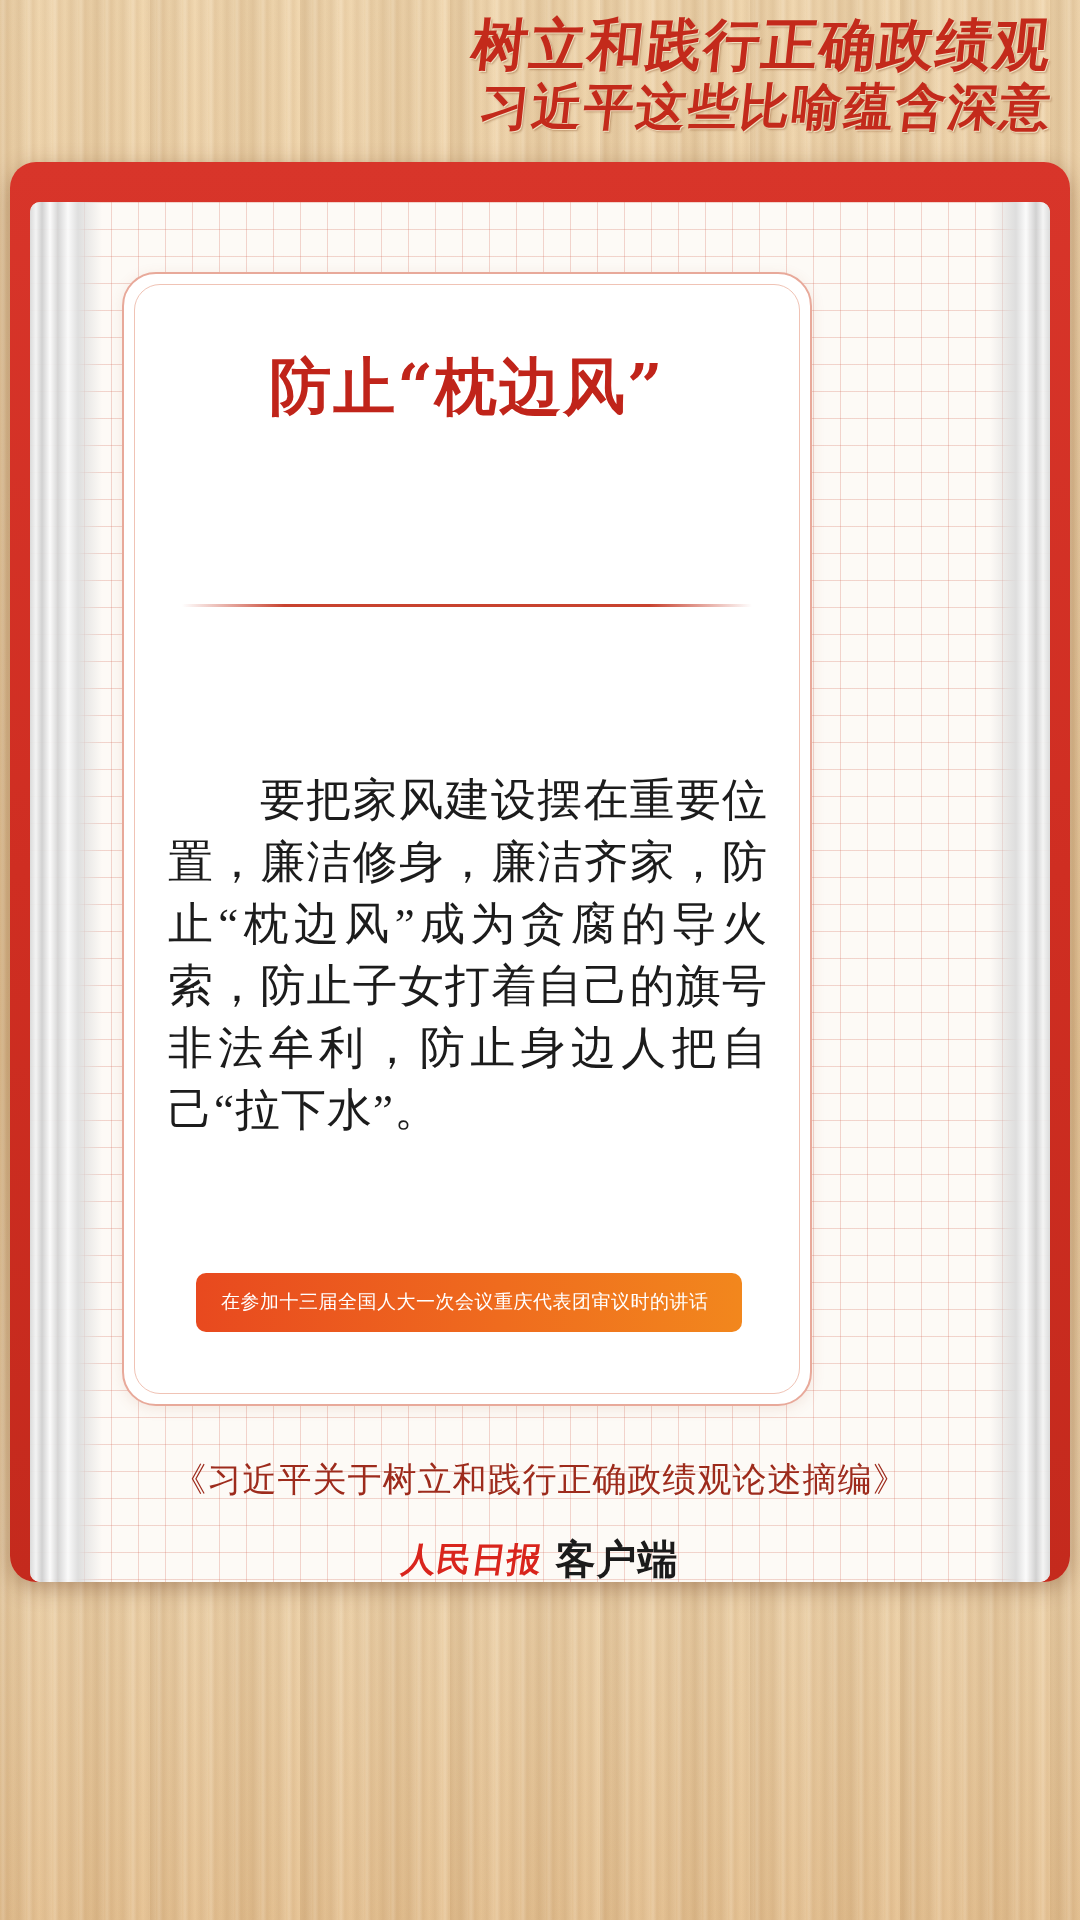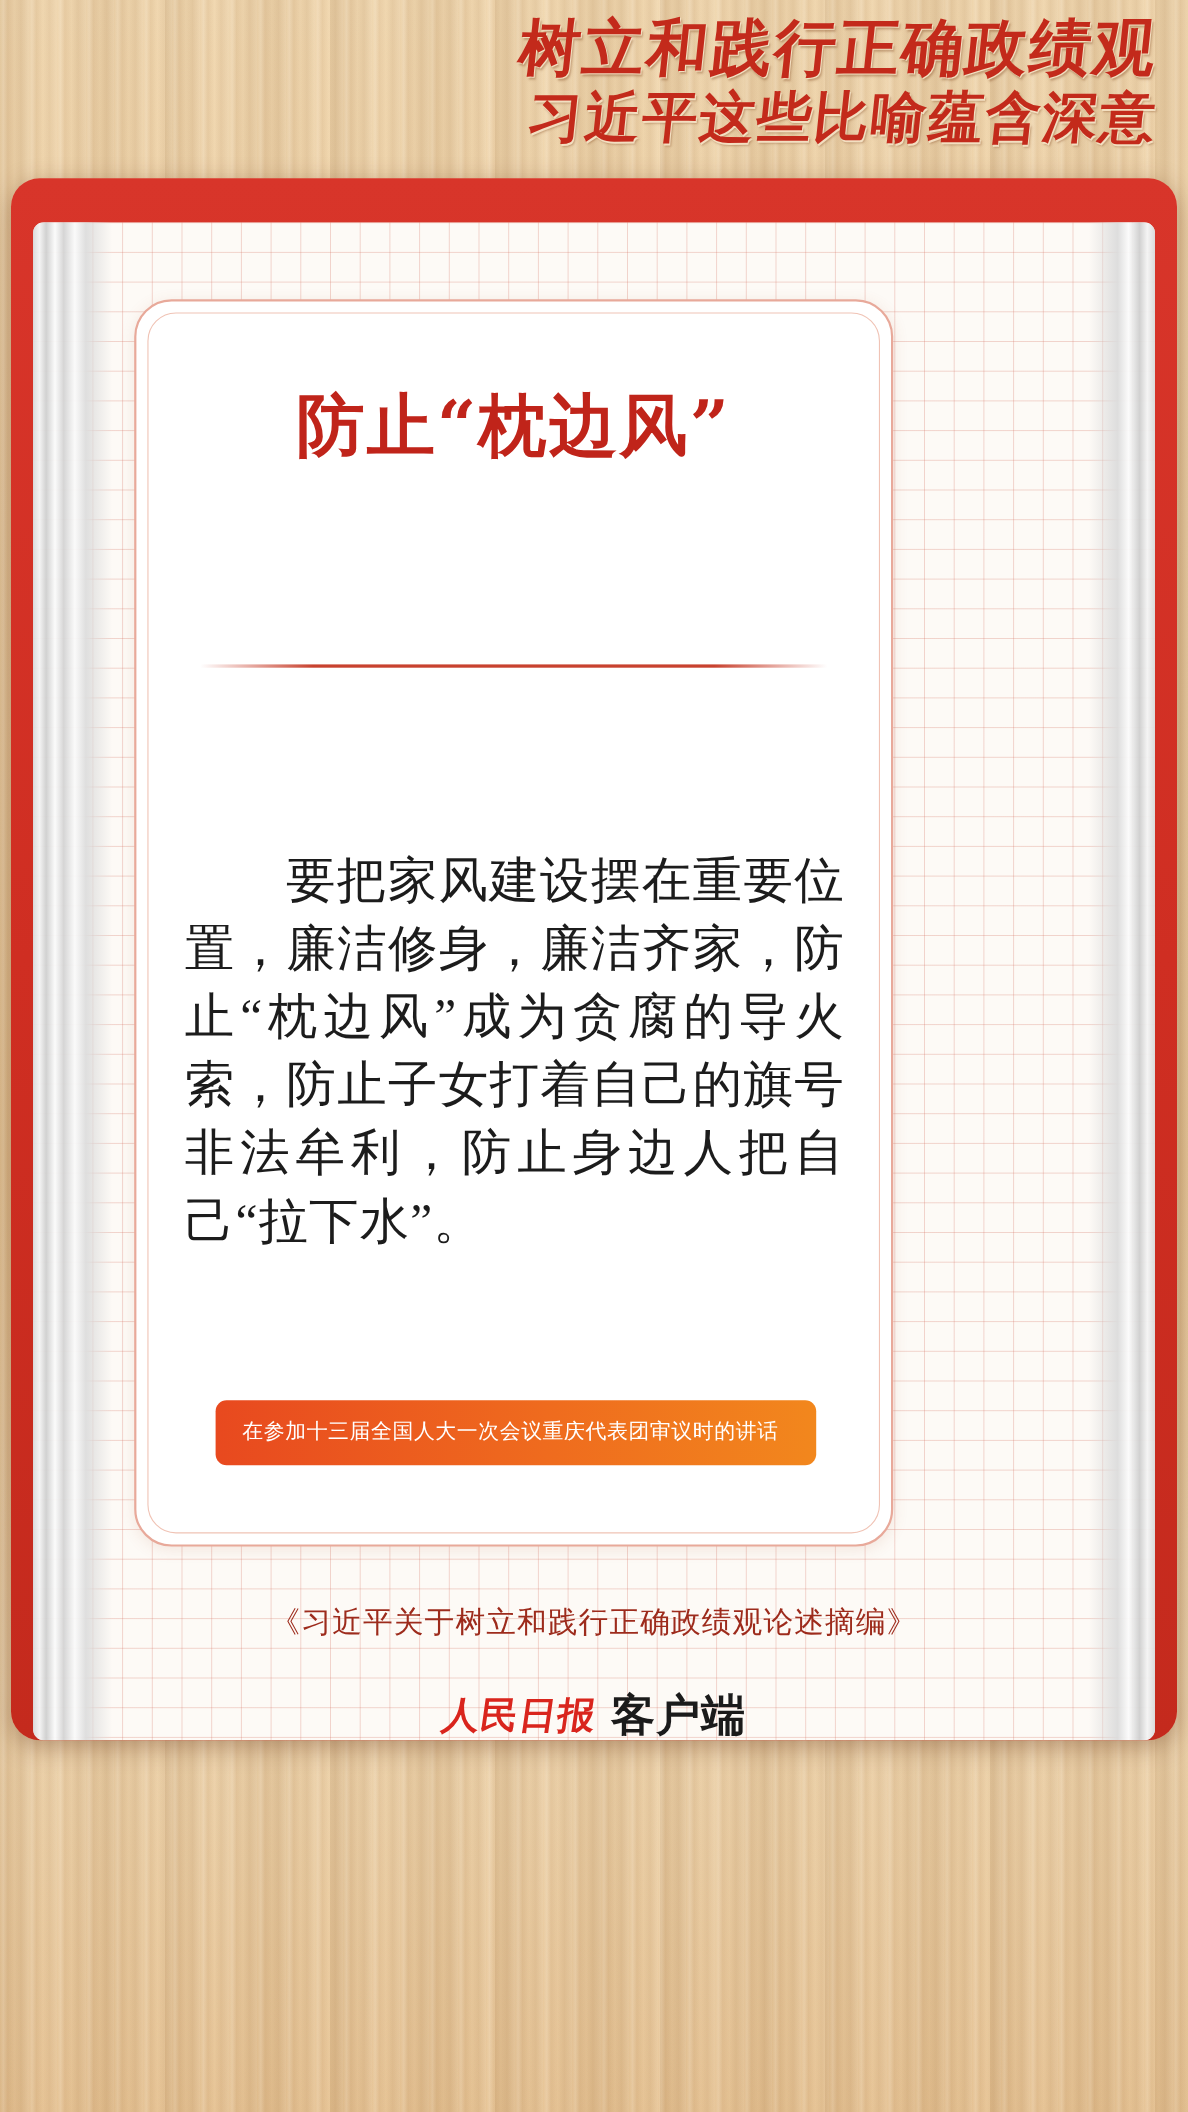--- a/index.html
+++ b/index.html
@@ -174,43 +174,42 @@
     letter-spacing: 1px;
     text-indent: 92px;
     text-align: justify;
   }
 
   .source-badge {
     position: absolute;
     left: 72px;
     bottom: 72px;
     width: 546px;
-    padding: 14px 18px 16px 8px;
+    padding: 14px 18px 16px 25px;
     border-radius: 10px;
     background: linear-gradient(90deg, #e8491f 0%, #ef6b1e 55%, #f2871d 100%);
     color: #ffffff;
     font-family: "DejaVu Serif", "Liberation Serif", serif;
     font-size: 19px;
     line-height: 29px;
     letter-spacing: 0.5px;
     box-sizing: border-box;
-    text-align: center;
   }
   .source-badge span { display: block; }
 
   
   .citation {
     position: absolute;
     left: 0;
     top: 1255px;
     width: 1020px;
     text-align: center;
     color: #9d2b1c;
     font-family: "DejaVu Serif", "Liberation Serif", serif;
-    font-size: 27px;
+    font-size: 34px;
     letter-spacing: 1px;
   }
 
   
   .logo {
     position: absolute;
     left: 0;
     top: 1330px;
     width: 1020px;
     text-align: center;

